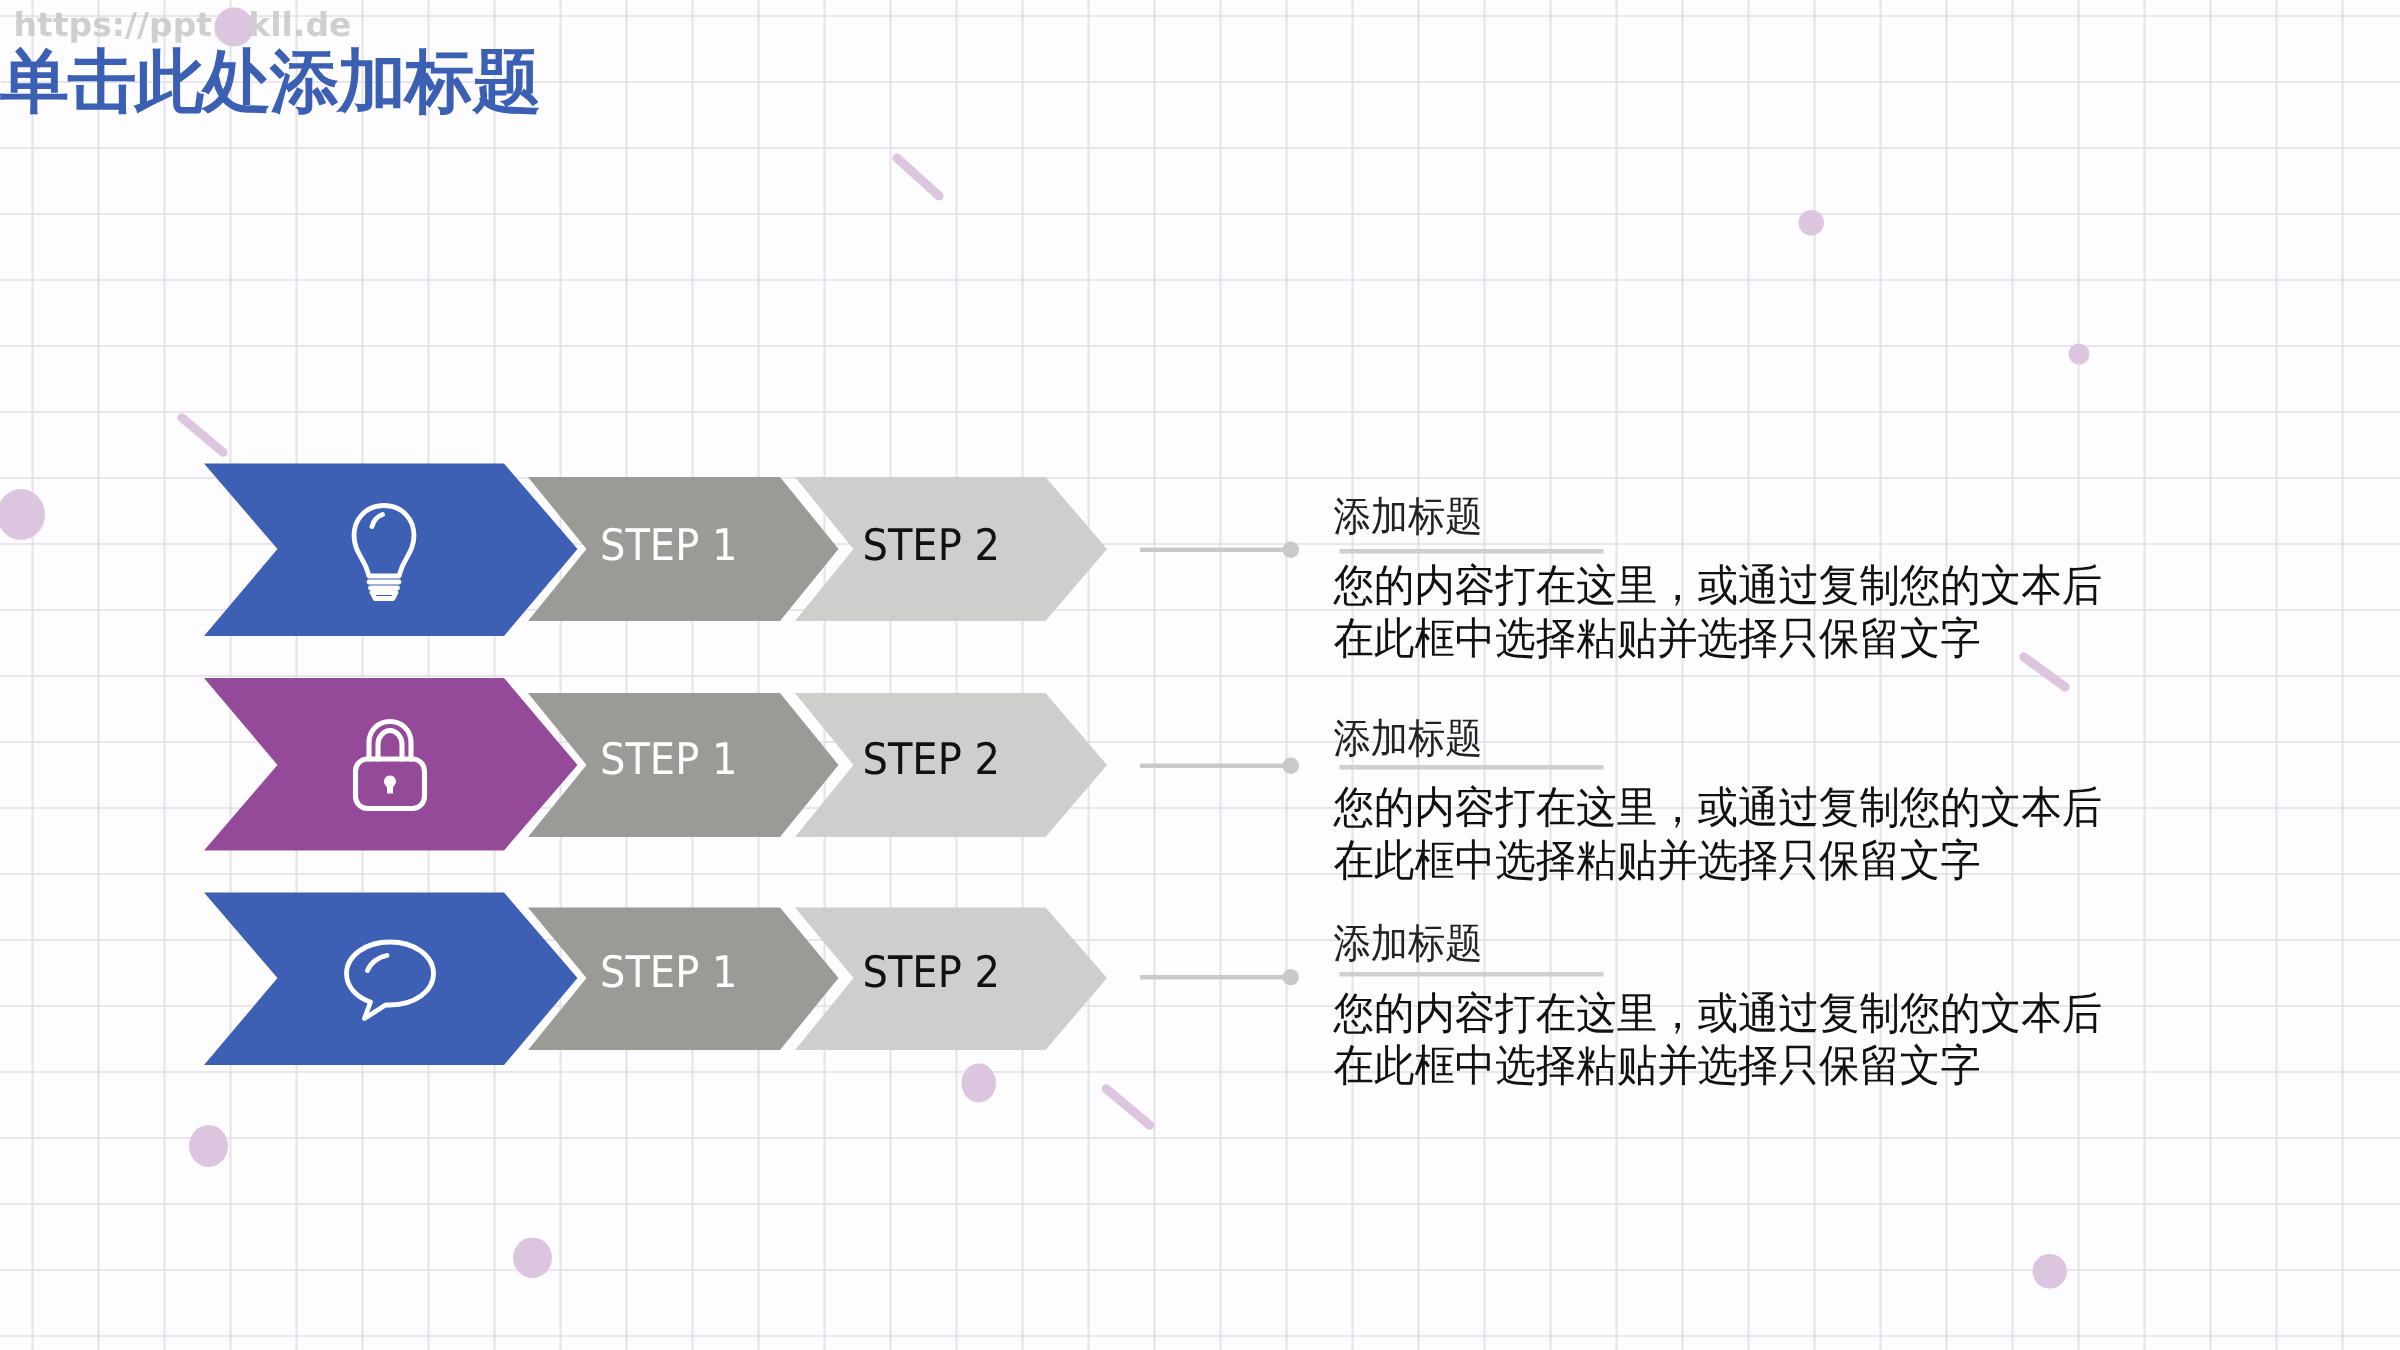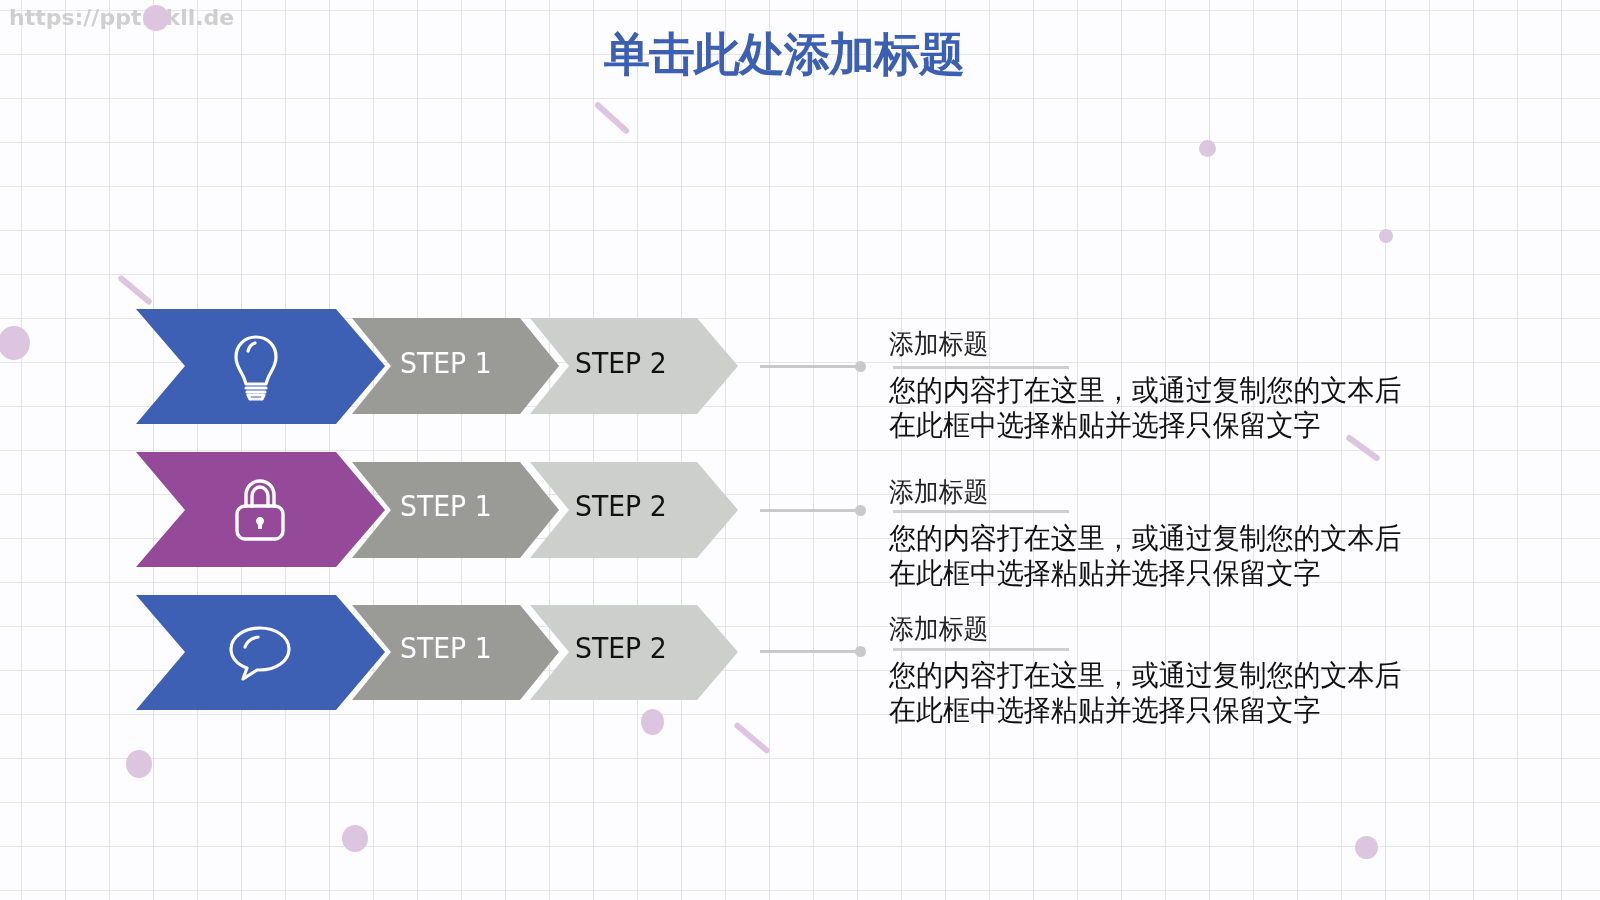--- a/index.html
+++ b/index.html
@@ -12,21 +12,21 @@
     background-size:44px 44px, 44px 44px;
     background-position:21px 0, 0 10px;
     font-family:"DejaVu Sans", "Liberation Sans", sans-serif;
   }
   .watermark {
     position:absolute; left:9px; top:5px; font-size:22px; color:#c8c8c8;
     font-family:"DejaVu Sans", sans-serif; letter-spacing:0px; font-weight:bold;
     opacity:0.85;
   }
   .title {
-    position:absolute; left:0; width:1568px; top:24px; text-align:center;
+    position:absolute; left:0; width:1568px; top:24px; 
     font-size:46px; font-weight:bold; color:#3b5fb3;
     font-family:"DejaVu Sans", sans-serif; letter-spacing:-1px;
   }
   .deco { position:absolute; background:#dcc6df; }
   .dot { border-radius:50%; }
   .dash { height:6px; border-radius:3px; transform-origin:center; }
   svg.flow { position:absolute; left:0; top:0; }
   .step-label {
     position:absolute; font-size:29px; font-family:"DejaVu Sans", sans-serif;
     letter-spacing:0px; white-space:nowrap; transform:scaleX(0.92); transform-origin:left center;

